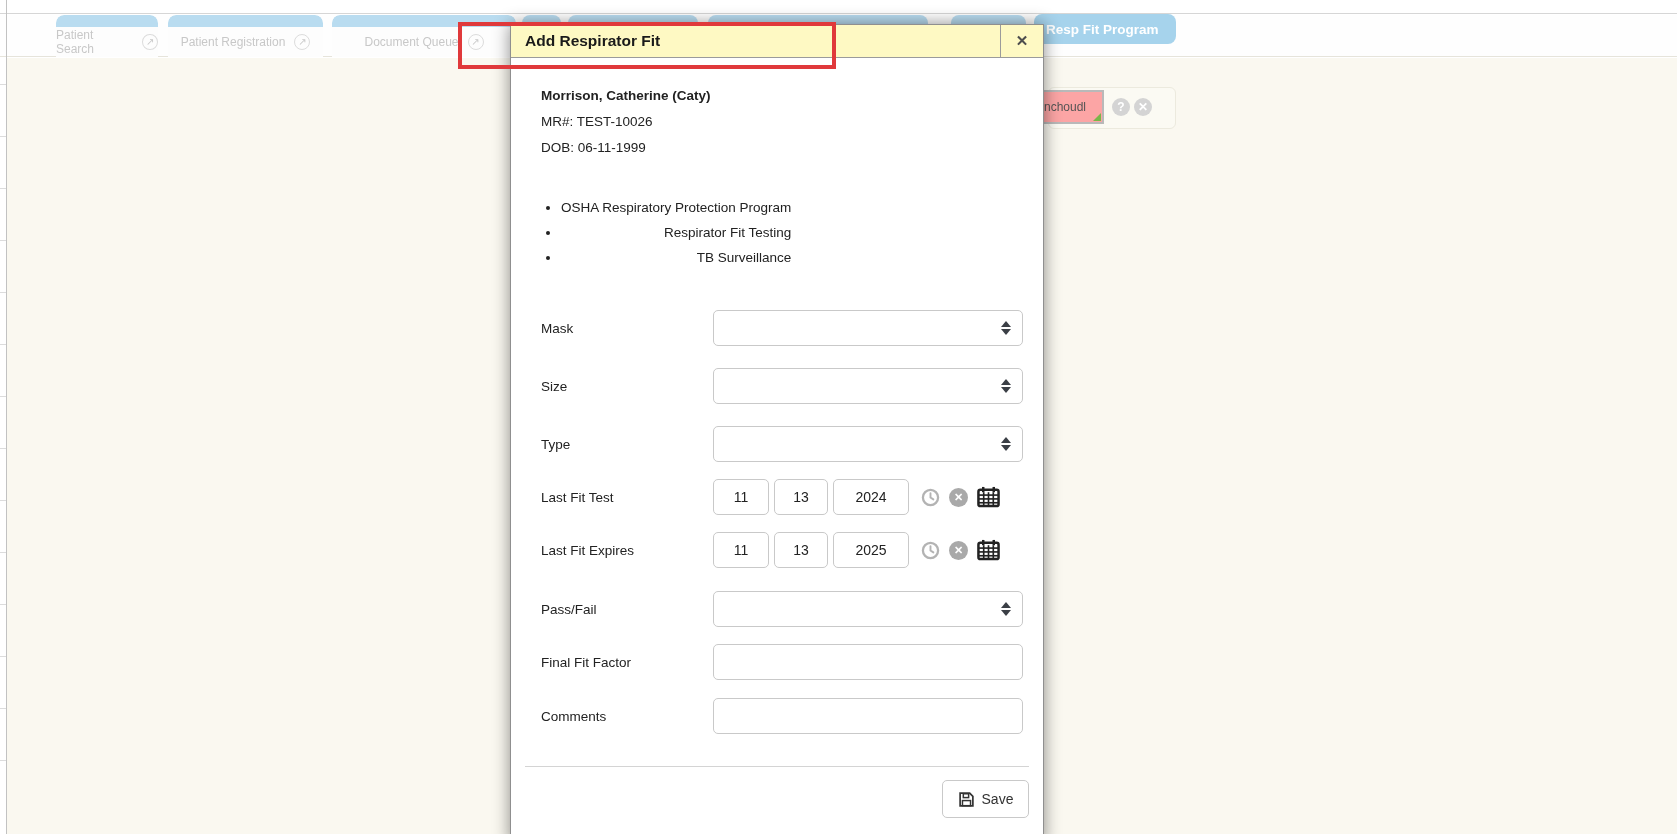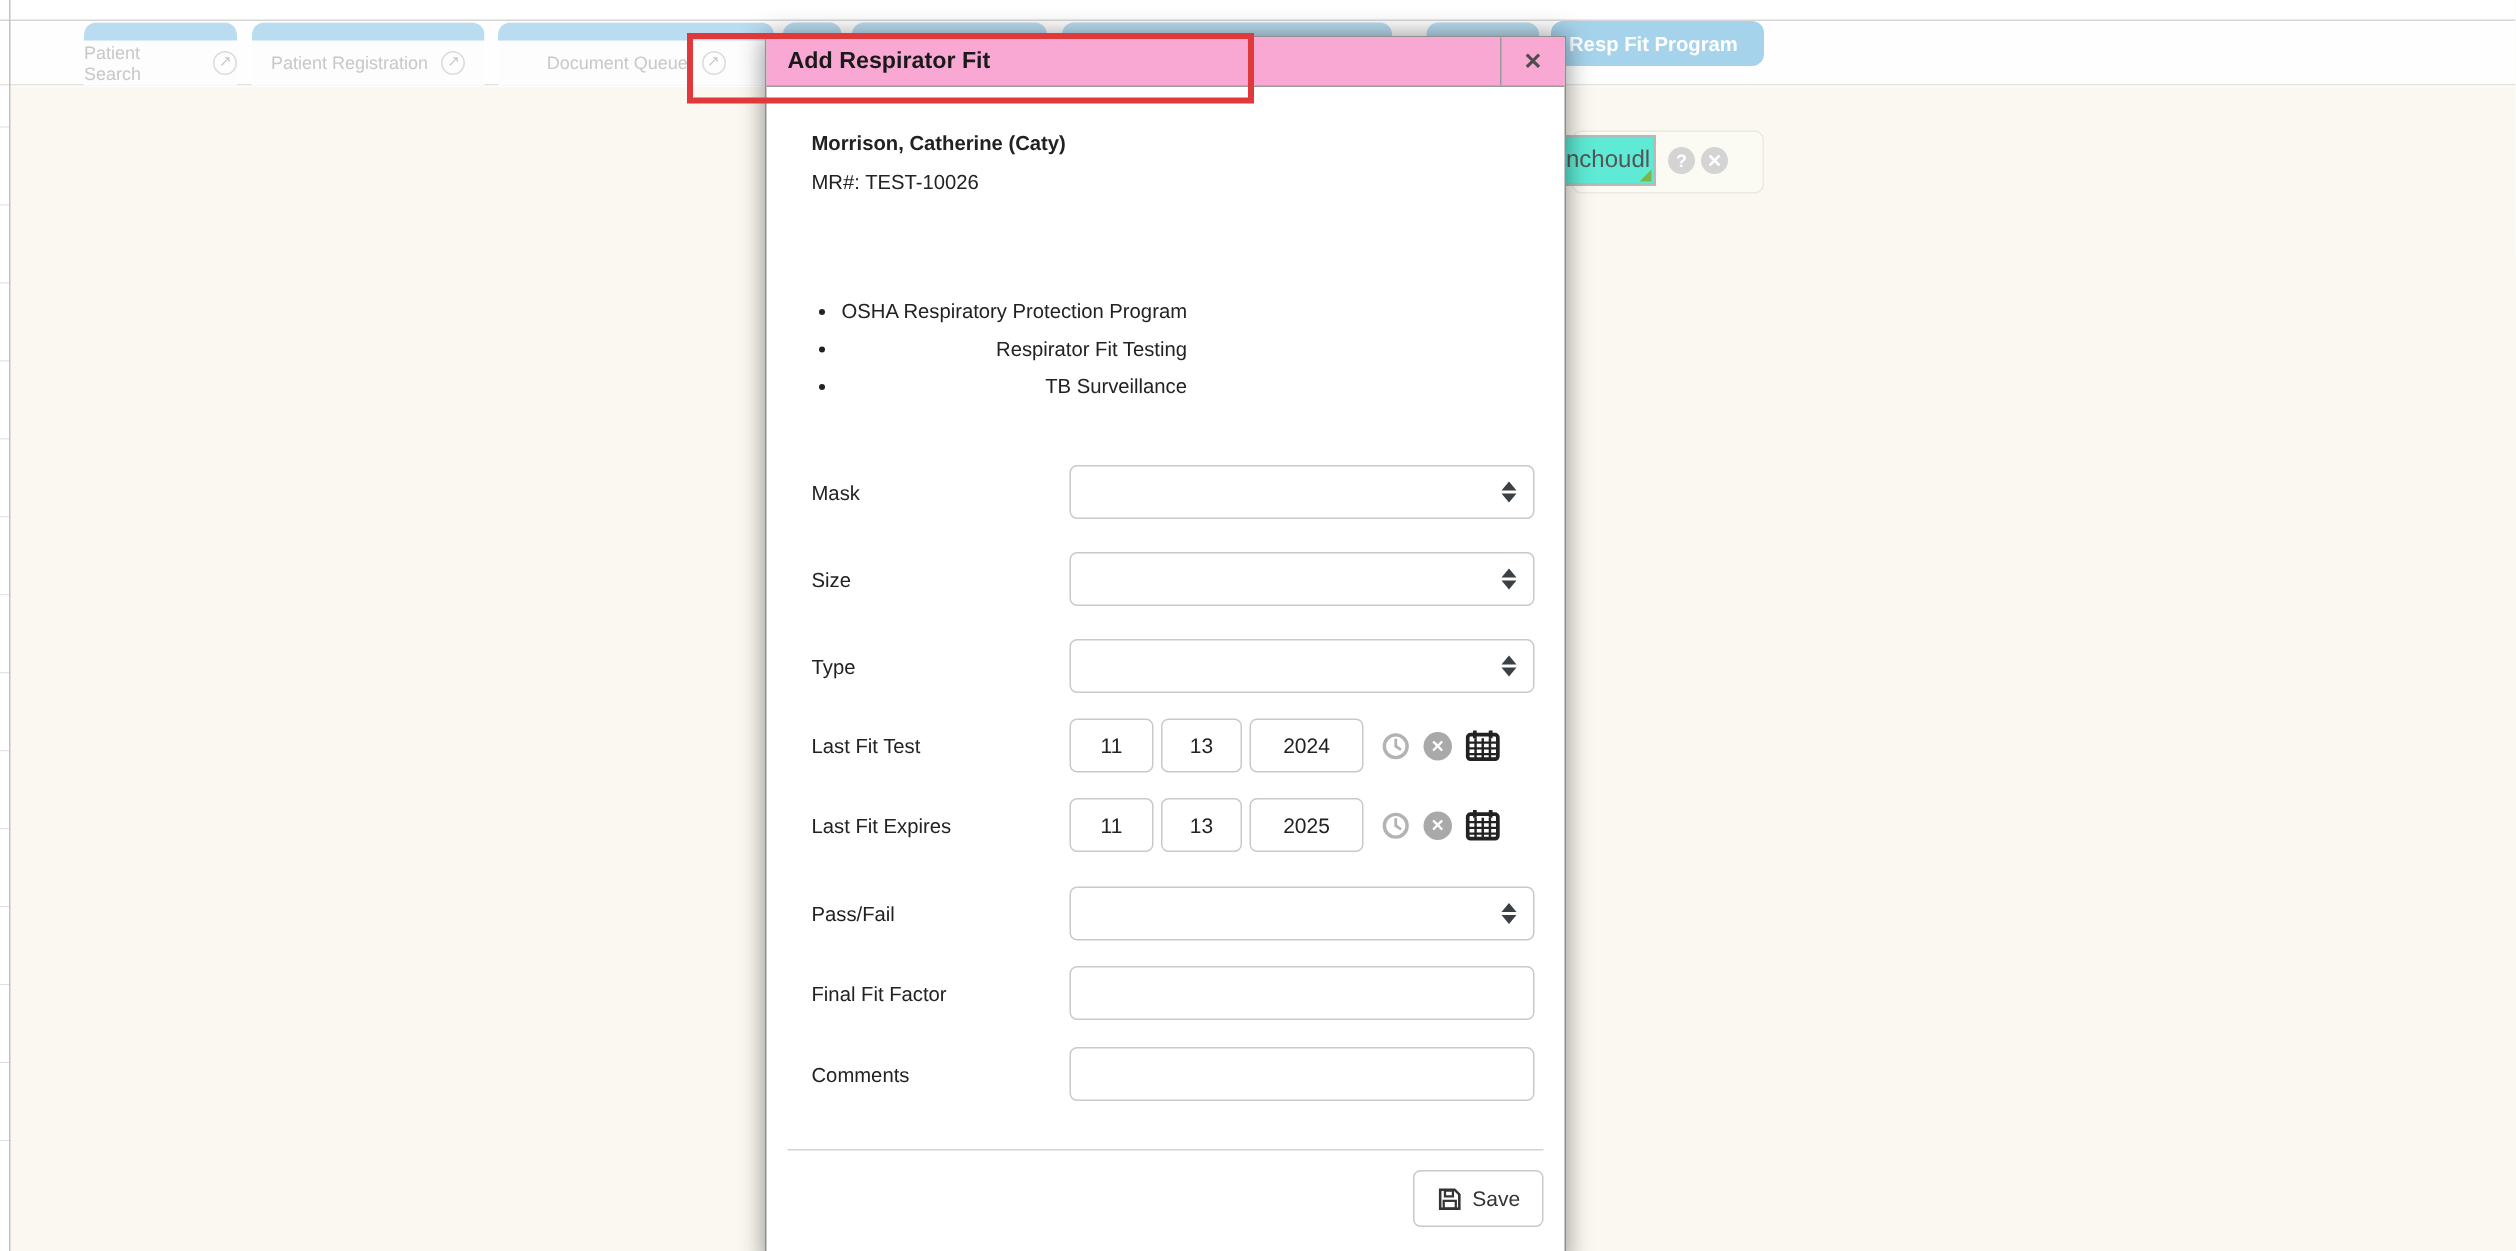--- a/index.html
+++ b/index.html
@@ -26,31 +26,31 @@
     font-size:10px; line-height:14px; display:flex; align-items:center; justify-content:center; }
   .strip-only { position:absolute; top:15px; height:12px; background:#b9dcf0; border-radius:8px 8px 0 0; }
   .resp-pill { position:absolute; left:1034px; top:14px; width:142px; height:30px; background:#a6d3ec;
     border-radius:8px; color:#ffffff; font-weight:bold; font-size:13.5px; display:flex; align-items:center;
     padding-left:12px; z-index:5; }
 
   
   .search-panel { position:absolute; left:1048px; top:87px; width:128px; height:42px; background:#fbfaf3;
     border:1px solid #eceade; border-radius:6px; z-index:6; }
   .search-input { position:absolute; left:-10px; top:2px; width:65px; height:34px; border:2px solid #b9b9b9;
-    background:#5eead4; font-size:16px; color:#555; display:flex; align-items:center; padding-left:3px; overflow:hidden; }
+    background:#fca5a5; font-size:12px; color:#555; display:flex; align-items:center; padding-left:3px; overflow:hidden; }
   .grip { position:absolute; right:1px; bottom:1px; width:0; height:0;
     border-left:8px solid transparent; border-bottom:8px solid #7ab648; }
   .round-icon { position:absolute; top:10px; width:18px; height:18px; border-radius:50%; background:#d4d4d4;
     color:#fff; font-weight:bold; font-size:12px; display:flex; align-items:center; justify-content:center; }
   .help-pos { left:63px; } .clearx-pos { left:85px; }
 
   
   .modal { position:absolute; left:510px; top:24px; width:534px; height:820px; background:#fff;
     border:1px solid #8f8f8f; box-shadow:0 0 16px rgba(0,0,0,.45); z-index:10; }
-  .modal-header { position:absolute; left:0; top:0; right:0; height:33px; background:#f9a8d4;
+  .modal-header { position:absolute; left:0; top:0; right:0; height:33px; background:#fef9c3;
     border-bottom:1px solid #9b9b9b; display:flex; }
   .modal-title { flex:1; display:flex; align-items:center; padding-left:14px; font-weight:bold;
     font-size:15.5px; color:#1a1a1a; }
   .modal-close { width:43px; border-left:1px solid #9b9b9b; display:flex; align-items:center;
     justify-content:center; color:#4d4d4d; font-weight:bold; font-size:15px; cursor:pointer; }
 
   .patient-block { position:absolute; left:30px; top:58px; font-size:13.5px; color:#222; line-height:26px; }
   .patient-name { font-weight:bold; }
   .email-label { display:inline-block; width:104px; }
 
@@ -142,20 +142,21 @@
   <div class="modal-header">
     <div class="modal-title">Add Respirator Fit</div>
     <div class="modal-close">
       <span>✕</span>
     </div>
   </div>
 
   <div class="patient-block">
     <div class="patient-name">Morrison, Catherine (Caty)</div>
     <div>MR#: TEST-10026</div>
+    <div>DOB: 06-11-1999</div>
   </div>
 
   <div class="members-block">
     <ul class="members-list">
       <li>OSHA Respiratory Protection Program</li>
       <li>Respirator Fit Testing</li>
       <li>TB Surveillance</li>
     </ul>
   </div>
 

